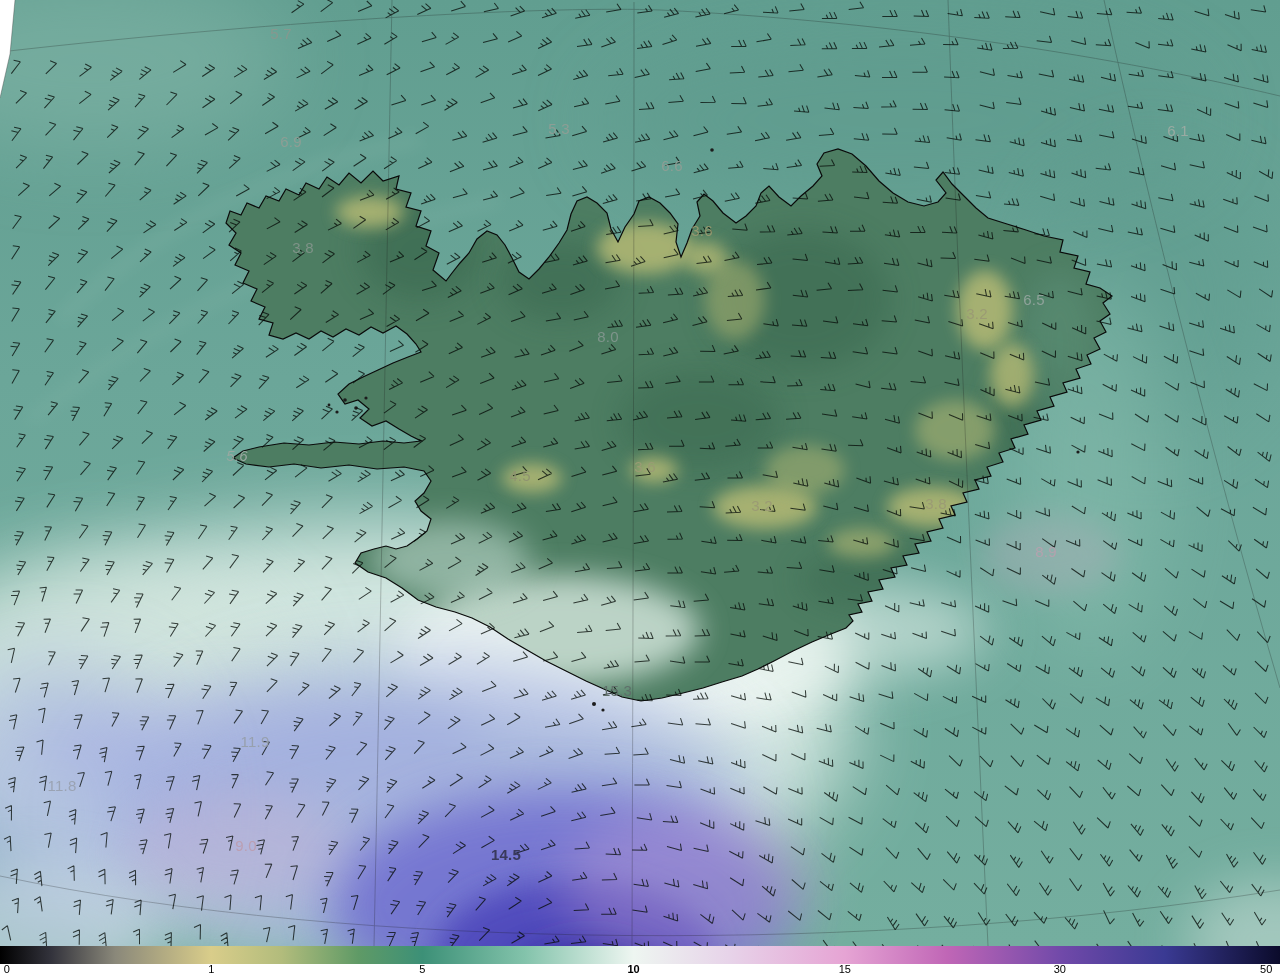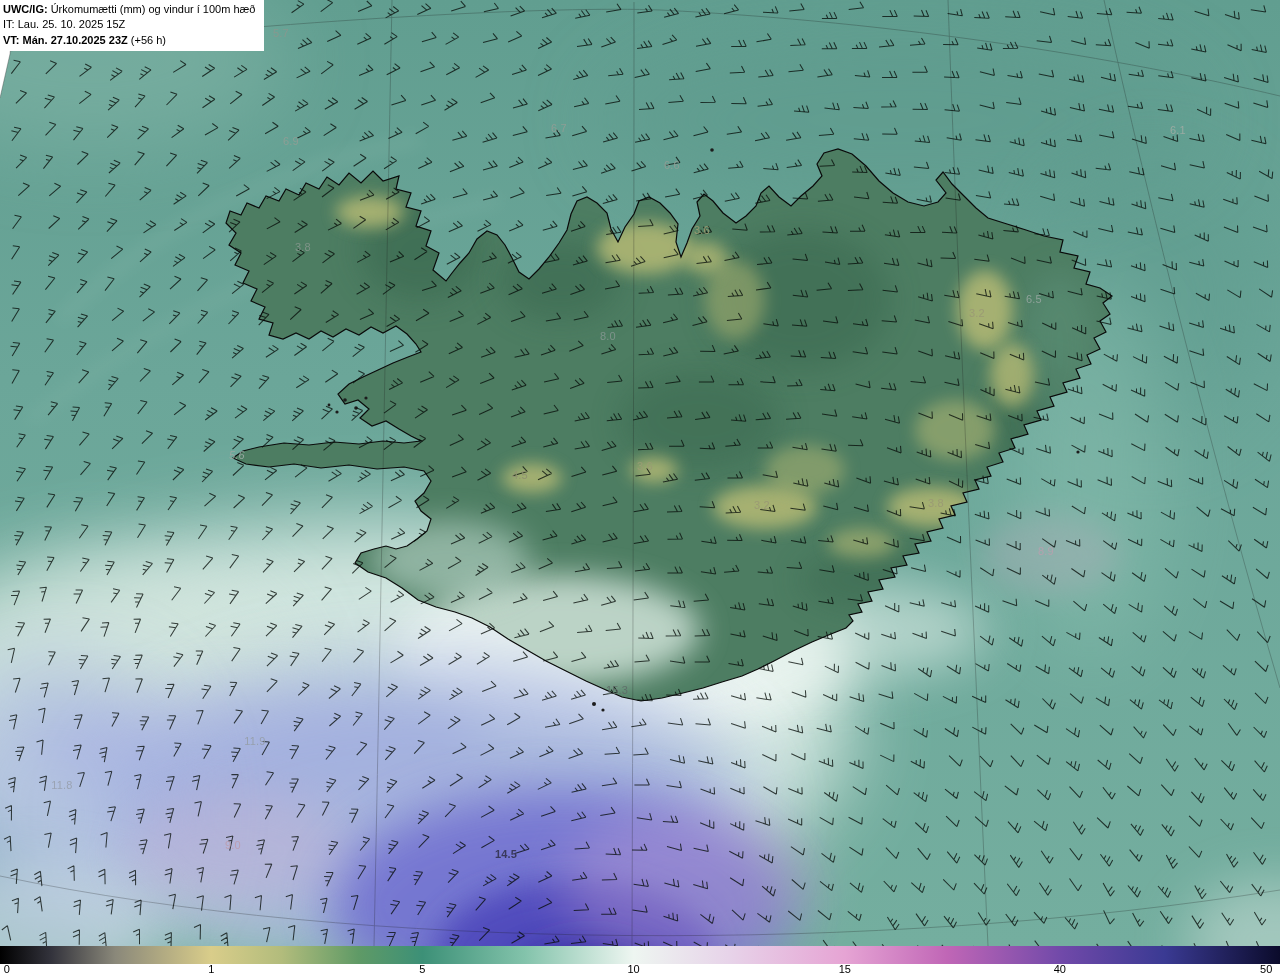--- a/index.html
+++ b/index.html
@@ -2,21 +2,21 @@
 <html><head>
 <meta charset="utf-8">
 <style>
   * { margin:0; padding:0; box-sizing:border-box; }
   html,body { width:1280px; height:978px; overflow:hidden; background:#fff;
     font-family:"Liberation Sans","DejaVu Sans",sans-serif; }
   .stage { position:relative; width:1280px; height:978px; }
   .map { position:relative; width:1280px; height:946px; overflow:hidden; background:#68a496; }
   .map svg { position:absolute; left:0; top:0; }
   .labels-layer { position:absolute; left:0; top:0; width:100%; height:100%; pointer-events:none; }
-  .vlabel { position:absolute; font-size:11px; transform:translate(-50%,-50%); letter-spacing:.2px; white-space:nowrap; }
+  .vlabel { position:absolute; font-size:15px; transform:translate(-50%,-50%); letter-spacing:.2px; white-space:nowrap; }
   .hdr { position:absolute; left:0; top:0; z-index:9; background:#ffffff; color:#000;
     padding:2px 9px 3px 3px; font-size:11px; line-height:1.4; }
   .hdr b { font-weight:bold; }
   .colorbar { position:relative; width:1280px; height:32px; background:#fff; }
   .cbar { width:100%; height:18px; }
   .cticks { position:relative; width:100%; height:14px; }
   .ctick { position:absolute; top:-1px; font-size:11px; color:#000; }
 </style>
 </head>
 <body>
@@ -132,54 +132,49 @@
 
       <g>
         <path d="M0,0 L15,0 L10,54 L0,98 Z" fill="#ffffff"></path>
         <path d="M15,0 L10,54 L0,98" fill="none" stroke="#333" stroke-width="0.8" opacity="0.45"></path>
       </g>
     </svg>
 
     <div class="labels-layer">
         <div class="vlabel" style="left: 281px; top: 33px; color: rgb(135, 152, 143);">5.7</div>
         <div class="vlabel" style="left: 291px; top: 141px; color: rgb(141, 158, 149);">6.9</div>
-        <div class="vlabel" style="left: 559px; top: 128px; color: rgb(141, 158, 149);">6.7</div>
+        <div class="vlabel" style="left: 559px; top: 128px; color: rgb(141, 158, 149);">5.3</div>
         <div class="vlabel" style="left: 672px; top: 165px; color: rgb(141, 158, 149);">6.6</div>
         <div class="vlabel" style="left: 1178px; top: 130px; color: rgb(154, 170, 162);">6.1</div>
         <div class="vlabel" style="left: 303px; top: 247px; color: rgb(127, 147, 136);">3.8</div>
         <div class="vlabel" style="left: 702px; top: 230px; color: rgb(149, 152, 111);">3.6</div>
         <div class="vlabel" style="left: 977px; top: 313px; color: rgb(155, 155, 116);">3.2</div>
         <div class="vlabel" style="left: 1034px; top: 299px; color: rgb(143, 162, 154);">6.5</div>
         <div class="vlabel" style="left: 608px; top: 336px; color: rgb(126, 148, 139); text-align: right;">8.0</div>
         <div class="vlabel" style="left: 237px; top: 455px; color: rgb(152, 168, 161); font-style: italic;">5.6</div>
         <div class="vlabel" style="left: 520px; top: 475px; color: rgb(143, 147, 112);">4.5</div>
         <div class="vlabel" style="left: 645px; top: 466px; color: rgb(154, 156, 116);">3.6</div>
         <div class="vlabel" style="left: 762px; top: 505px; color: rgb(155, 155, 116);">3.2</div>
         <div class="vlabel" style="left: 936px; top: 503px; color: rgb(155, 155, 116);">3.8</div>
         <div class="vlabel" style="left: 1046px; top: 551px; color: rgb(179, 162, 174);">8.9</div>
         <div class="vlabel" style="left: 617px; top: 690px; color: rgb(95, 111, 106);">15.3</div>
         <div class="vlabel" style="left: 255px; top: 741px; color: rgb(151, 160, 173);">11.9</div>
         <div class="vlabel" style="left: 62px; top: 773px; color: rgb(154, 163, 179); margin-top: 12px;">11.8</div>
-        <div class="vlabel" style="left: 233px; top: 845px; color: rgb(187, 159, 178); text-align: right;">9.0</div>
+        <div class="vlabel" style="left: 246px; top: 845px; color: rgb(187, 159, 178); text-align: right;">9.0</div>
         <div class="vlabel" style="left: 506px; top: 854px; color: rgb(57, 57, 92); font-weight: bold;">14.5</div>
       </div>
 
-    <div class="hdr">
-      <div><b>UWC/IG:</b><span> Úrkomumætti (mm) og vindur í 100m hæð</span></div>
-      <div>IT: Lau. 25. 10. 2025 15Z</div>
-      <div><b>VT: Mán. 27.10.2025 23Z</b><span> (+56 h)</span></div>
-    </div>
   </div>
 
   <div class="colorbar">
     <div class="cbar" style="background: linear-gradient(to right, rgb(0, 0, 0) 0%, rgb(51, 51, 60) 4%, rgb(138, 136, 122) 9%, rgb(217, 205, 138) 16.5%, rgb(178, 188, 124) 22%, rgb(95, 154, 102) 28%, rgb(60, 144, 119) 33%, rgb(131, 195, 171) 41%, rgb(238, 246, 241) 49.5%, rgb(231, 211, 233) 57%, rgb(230, 164, 212) 66%, rgb(192, 102, 182) 74%, rgb(112, 73, 169) 83%, rgb(58, 58, 147) 91%, rgb(11, 11, 43) 100%);"></div>
     <div class="cticks">
         <span class="ctick" style="left: 0.3%; transform: none;">0</span>
         <span class="ctick" style="left: 16.5%; transform: translateX(-50%);">1</span>
         <span class="ctick" style="left: 33%; transform: translateX(-50%);">5</span>
-        <span class="ctick" style="left: 49.5%; transform: translateX(-50%);">10</span>
+        <span class="ctick" style="left: 49.5%; transform: translateX(-50%); font-weight: bold;">10</span>
         <span class="ctick" style="left: 66%; transform: translateX(-50%);">15</span>
-        <span class="ctick" style="left: 82.8%; transform: translateX(-50%);">40</span>
+        <span class="ctick" style="left: 82.8%; transform: translateX(-50%);">30</span>
         <span class="ctick" style="left: 99.4%; transform: translateX(-100%);">50</span>
       </div>
   </div>
 
 </div>
 
 </body></html>

